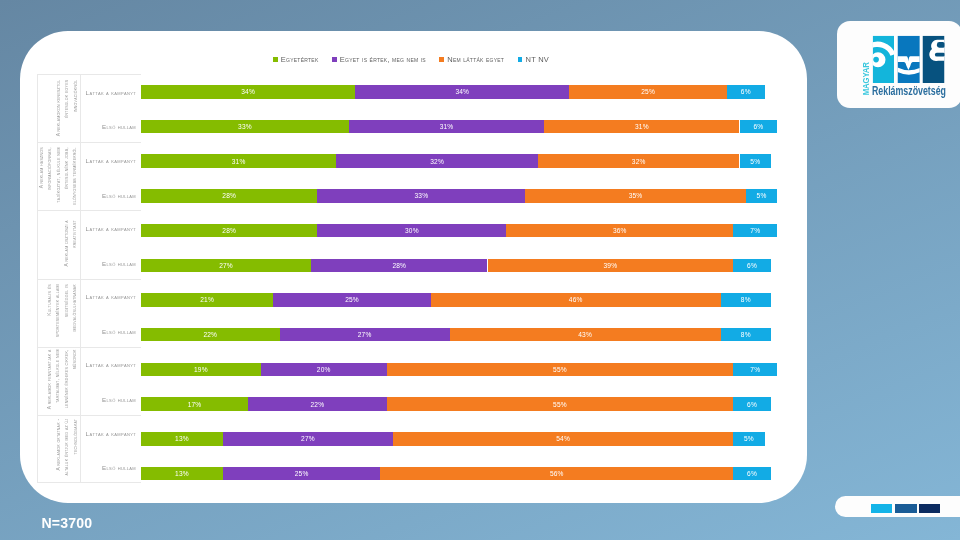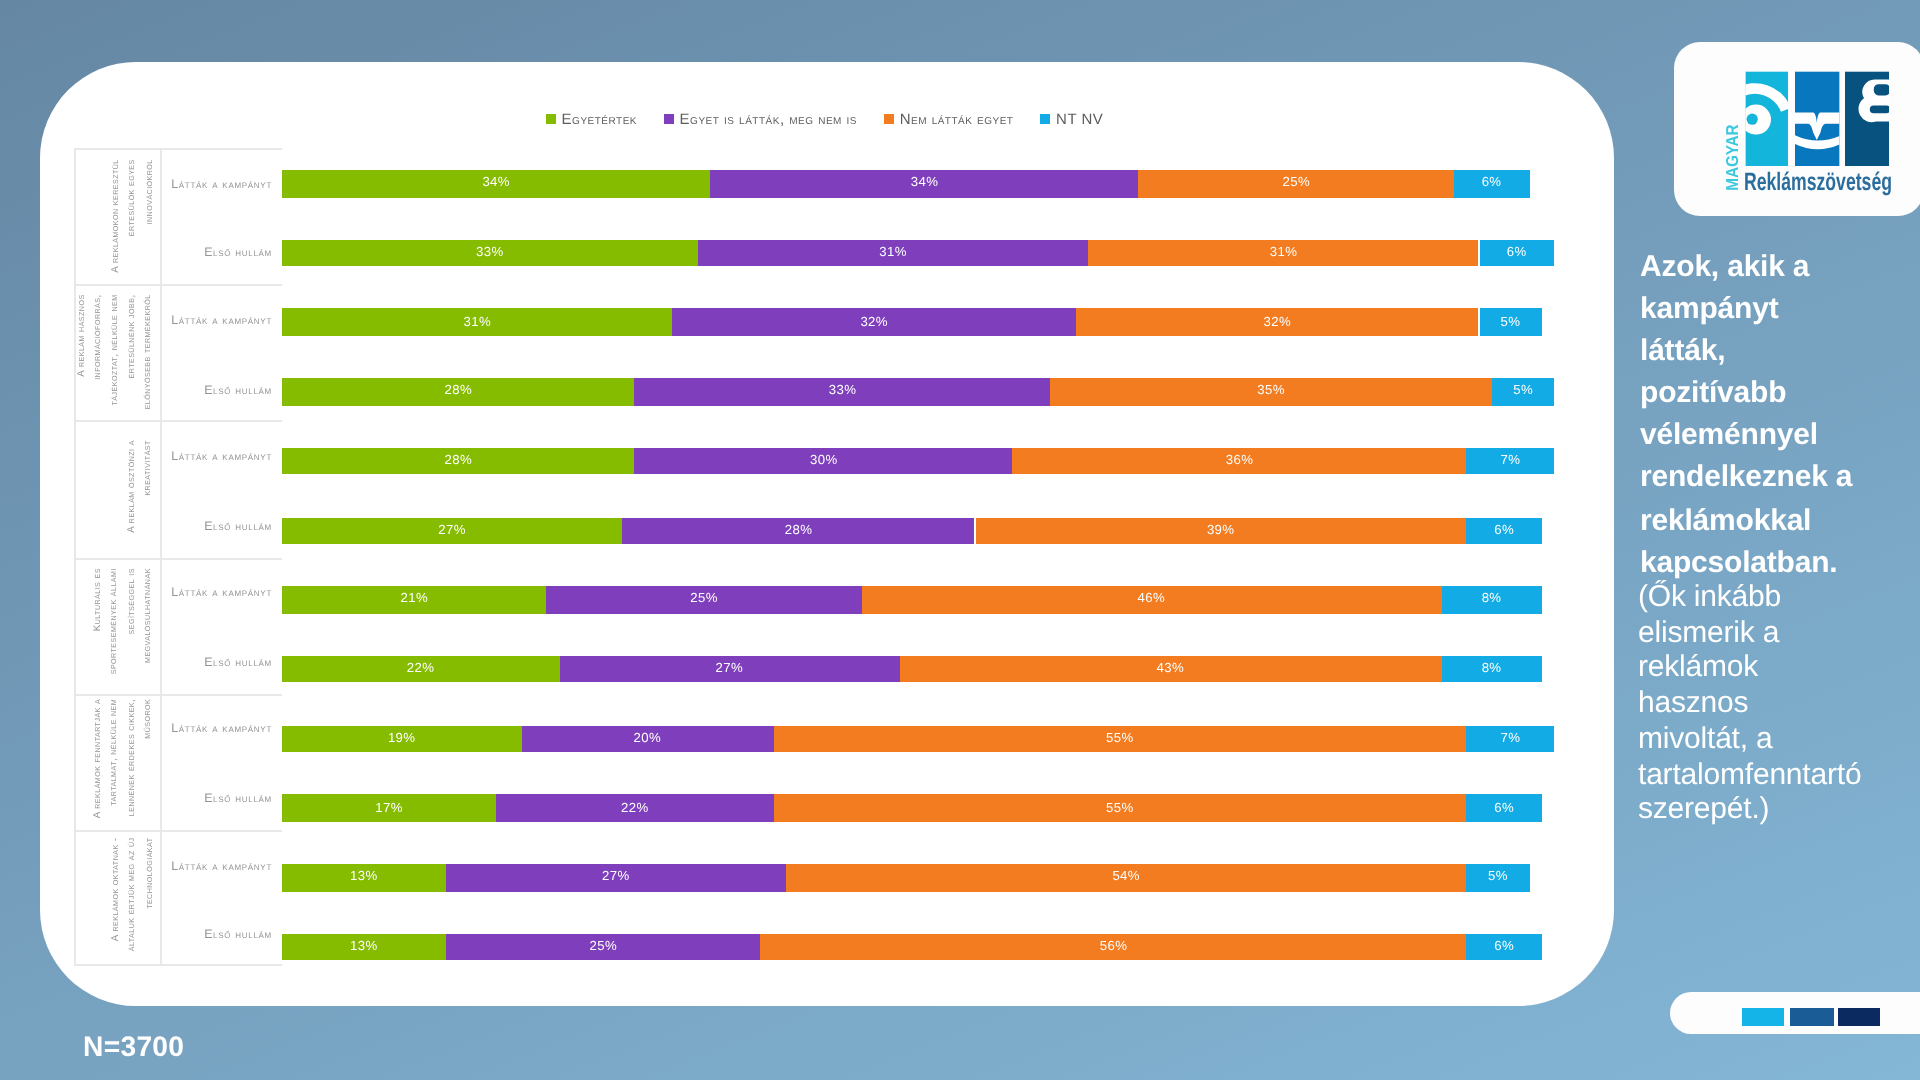--- a/index.html
+++ b/index.html
@@ -73,21 +73,21 @@
 
 <div id="slide">
   <div class="white-panel"></div>
   <div class="legend" id="legend">
       <div class="legend-item">
         <span class="legend-swatch" style="background:#85BC00"></span>
         <span class="legend-label">Egyetértek</span>
       </div>
       <div class="legend-item">
         <span class="legend-swatch" style="background:#7F3FBD"></span>
-        <span class="legend-label">Egyet is látták, meg nem is</span>
+        <span class="legend-label">Egyet is értek, meg nem is</span>
       </div>
       <div class="legend-item">
         <span class="legend-swatch" style="background:#F47C20"></span>
         <span class="legend-label">Nem látták egyet</span>
       </div>
       <div class="legend-item">
         <span class="legend-swatch" style="background:#12ABE5"></span>
         <span class="legend-label">NT NV</span>
       </div>
     </div>
@@ -237,22 +237,20 @@
       <g clip-path="url(#lc3)">
         <rect x="85.5" y="14.7" width="22" height="47.3" fill="#07527F"></rect>
         <path d="M 107.6 18.8 h-7.0 a 6.2 6.2 0 0 0 -5.6 9.3 a 6.6 6.6 0 0 0 6.0 11.6 h6.6 z" fill="#fff"></path>
         <rect x="99.9" y="21.1" width="8.2" height="5.6" rx="2.4" fill="#07527F"></rect>
         <rect x="97.9" y="31.7" width="10.2" height="3.9" rx="1.9" fill="#07527F"></rect>
       </g>
     </svg>
     <div class="logo-magyar">MAGYAR</div>
     <div class="logo-name">Reklámszövetség</div>
   </div>
-  <div class="callout-head">Azok, akik a kampányt látták, pozitívabb véleménnyel rendelkeznek a reklámokkal kapcsolatban.</div>
-  <div class="callout-sub">(Ők inkább elismerik a reklámok hasznos mivoltát, a tartalomfenntartó szerepét.)</div>
   <div class="nval">N=3700</div>
   <div class="botbar">
     <i style="left:35.7px;background:#14B4E8"></i>
     <i style="left:60px;background:#1A5C96"></i>
     <i style="left:83.9px;background:#0B2B60"></i>
   </div>
 
 </div>
 
 </body></html>

